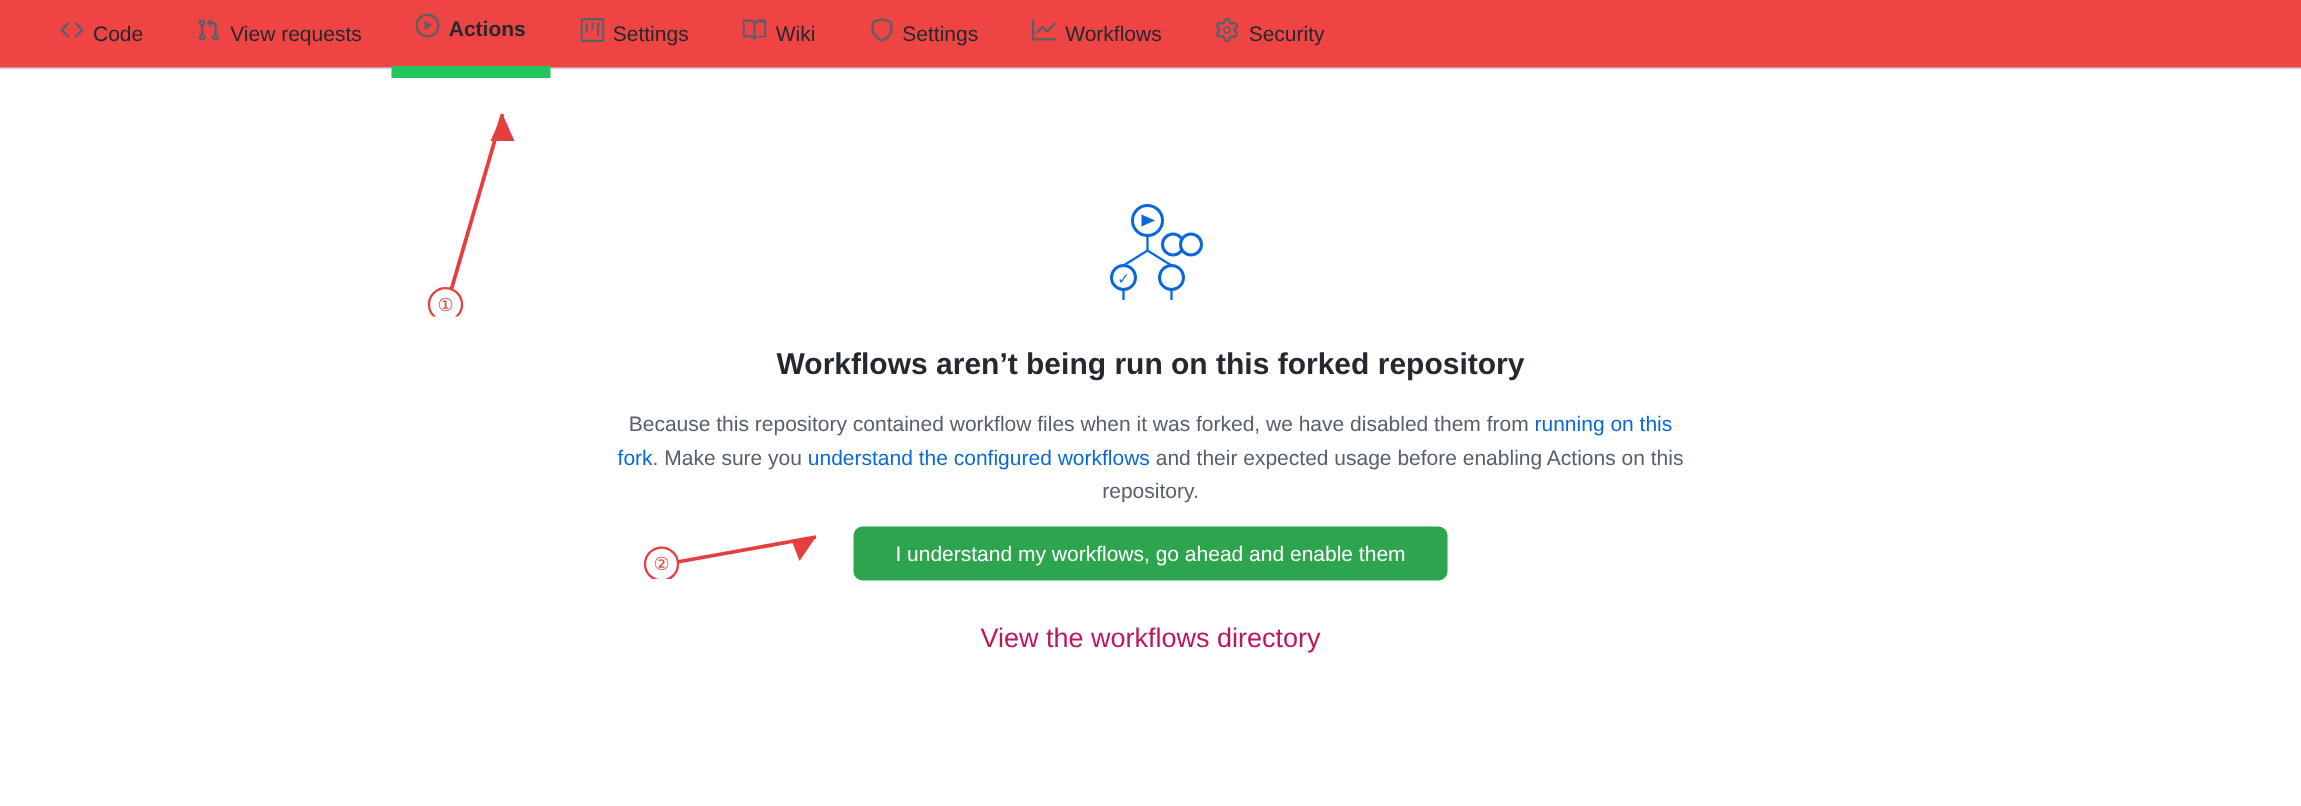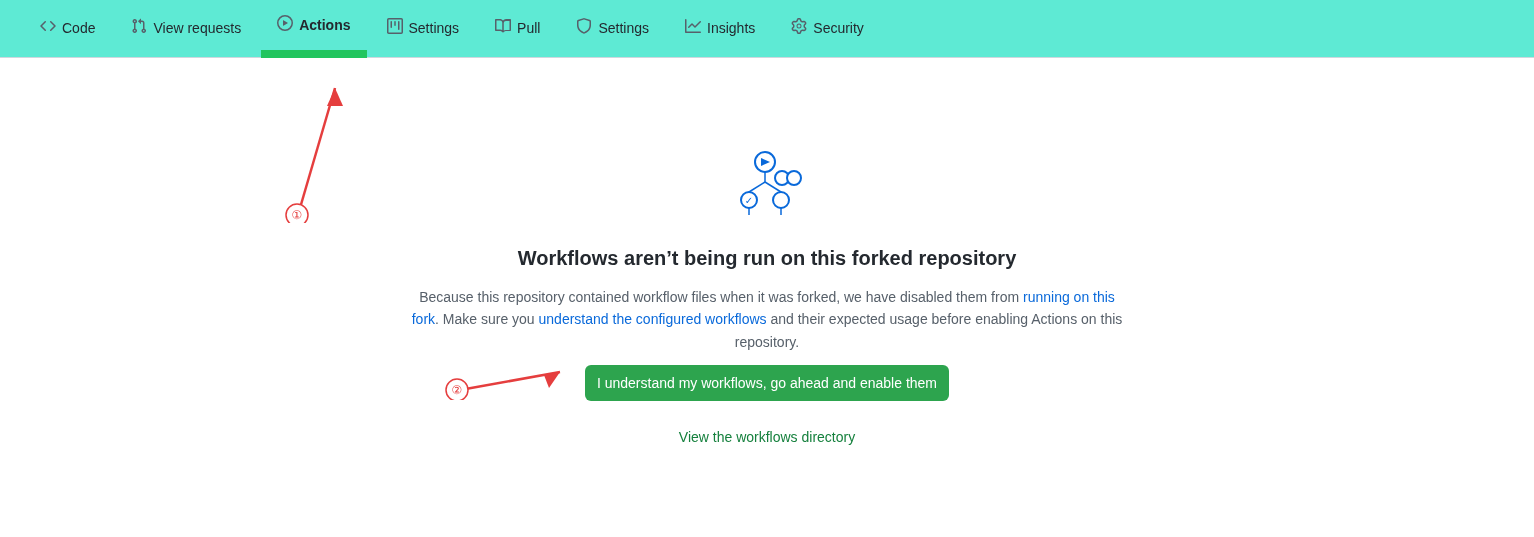--- a/index.html
+++ b/index.html
@@ -8,23 +8,23 @@
       background: #ffffff;
       color: #24292f;
       font-size: 14px;
     }
 
     
     .nav-bar {
       display: flex;
       align-items: center;
       border-bottom: 1px solid #d0d7de;
-      background: #5eead4;
+      background: #ef4444;
       padding: 0 24px;
-      height: 58px;
+      height: 46px;
       gap: 4px;
     }
     .nav-item {
       display: flex;
       align-items: center;
       gap: 6px;
       padding: 0 16px;
       height: 58px;
       font-size: 14px;
       color: #24292f;
@@ -77,32 +77,32 @@
       color: #0969da;
       text-decoration: none;
     }
 
     
     .enable-button {
       background: #2da44e;
       color: #ffffff;
       border: none;
       border-radius: 6px;
-      padding: 10px 12px;
+      padding: 10px 28px;
       font-size: 14px;
       font-weight: 500;
       cursor: pointer;
       margin-bottom: 14px;
       white-space: nowrap;
     }
 
     
     .view-workflows {
-      font-size: 14px;
-      color: #15803d;
+      font-size: 18px;
+      color: #be185d;
       text-decoration: none;
       cursor: pointer;
     }
 
     
     .workflow-svg {
       margin-bottom: 24px;
     }
 
     
@@ -146,37 +146,37 @@
       </svg>
     </span>
     <span>Settings</span>
   </a>
   <a class="nav-item">
     <span class="nav-icon">
       <svg width="16" height="16" viewBox="0 0 16 16" fill="currentColor">
         <path d="M0 1.75A.75.75 0 01.75 1h4.253c1.227 0 2.317.59 3 1.501A3.744 3.744 0 0111.006 1h4.245a.75.75 0 01.75.75v10.5a.75.75 0 01-.75.75h-4.507a2.25 2.25 0 00-1.591.659l-.622.621a.75.75 0 01-1.06 0l-.622-.621A2.25 2.25 0 005.258 13H.75a.75.75 0 01-.75-.75V1.75zm7.25 10.32v-7.57A2.25 2.25 0 005.003 2.5H1.5v9h3.757a3.75 3.75 0 011.993.57zM8.75 12.57a3.75 3.75 0 011.992-.57H14.5v-9h-3.495a2.25 2.25 0 00-2.255 2.5v7.07z"></path>
       </svg>
     </span>
-    <span>Pull</span>
+    <span>Wiki</span>
   </a>
   <a class="nav-item">
     <span class="nav-icon">
       <svg width="16" height="16" viewBox="0 0 16 16" fill="currentColor">
         <path d="M7.467.133a1.748 1.748 0 011.066 0l5.25 1.68A1.75 1.75 0 0115 3.48V7c0 1.566-.32 3.182-1.303 4.682-.983 1.498-2.585 2.813-5.032 3.855a1.7 1.7 0 01-1.33 0c-2.447-1.042-4.049-2.357-5.032-3.855C1.32 10.182 1 8.566 1 7V3.48a1.75 1.75 0 011.217-1.667l5.25-1.68zm.61 1.429a.25.25 0 00-.153 0l-5.25 1.68a.25.25 0 00-.174.238V7c0 1.358.275 2.666 1.057 3.86.784 1.194 2.121 2.34 4.366 3.297a.2.2 0 00.154 0c2.245-.956 3.582-2.104 4.366-3.298C13.225 9.666 13.5 8.36 13.5 7V3.48a.25.25 0 00-.174-.237l-5.25-1.68z"></path>
       </svg>
     </span>
     <span>Settings</span>
   </a>
   <a class="nav-item">
     <span class="nav-icon">
       <svg width="16" height="16" viewBox="0 0 16 16" fill="currentColor">
         <path d="M1.5 1.75V13.5h13.75a.75.75 0 010 1.5H.75a.75.75 0 01-.75-.75V1.75a.75.75 0 011.5 0zm14.28 2.53l-5.25 5.25a.75.75 0 01-1.06 0L7 7.06 4.28 9.78a.75.75 0 01-1.06-1.06l3.25-3.25a.75.75 0 011.06 0L10 7.94l4.72-4.72a.75.75 0 111.06 1.06z"></path>
       </svg>
     </span>
-    <span>Insights</span>
+    <span>Workflows</span>
   </a>
   <a class="nav-item">
     <span class="nav-icon">
       <svg width="16" height="16" viewBox="0 0 16 16" fill="currentColor">
         <path d="M8 0a8.2 8.2 0 01.701.031C9.444.095 9.99.645 10.16 1.29l.288 1.107c.018.066.079.158.212.224.231.114.454.243.668.386.123.082.233.09.299.071l1.103-.303c.644-.176 1.392.021 1.82.63.27.385.506.792.704 1.218.315.675.111 1.422-.364 1.891l-.814.806c-.049.048-.098.147-.088.294.016.257.016.515 0 .772-.01.147.039.246.088.294l.814.806c.475.469.679 1.216.364 1.891a7.977 7.977 0 01-.704 1.217c-.428.61-1.176.807-1.82.63l-1.102-.302c-.067-.019-.177-.011-.3.071a5.909 5.909 0 01-.668.386c-.133.066-.194.158-.211.224l-.29 1.106c-.168.646-.715 1.196-1.458 1.26a8.006 8.006 0 01-1.402 0c-.743-.064-1.289-.614-1.458-1.26l-.289-1.106c-.018-.066-.079-.158-.212-.224a5.738 5.738 0 01-.668-.386c-.123-.082-.233-.09-.299-.071l-1.103.303c-.644.176-1.392-.021-1.82-.63a8.12 8.12 0 01-.704-1.218c-.315-.675-.111-1.422.363-1.891l.815-.806c.05-.048.098-.147.088-.294a6.214 6.214 0 010-.772c.01-.147-.038-.246-.088-.294l-.815-.806C.635 6.045.431 5.298.746 4.623a7.92 7.92 0 01.704-1.217c.428-.61 1.176-.807 1.82-.63l1.102.302c.067.019.177.011.3-.071.214-.143.436-.272.667-.386.133-.066.194-.158.212-.224l.29-1.106C6.011.645 6.557.095 7.3.031 7.532.01 7.766 0 8 0zm-.571 1.525c-.036.003-.108.036-.137.146l-.289 1.105c-.147.561-.549.967-.998 1.189-.173.086-.34.183-.5.29-.417.278-.97.423-1.529.27l-1.103-.303c-.109-.03-.175.016-.195.045-.22.312-.412.644-.573.99-.014.031-.021.11.059.19l.815.806c.411.406.562.957.53 1.456a4.709 4.709 0 000 .582c.032.499-.119 1.05-.53 1.456l-.815.806c-.081.08-.073.159-.059.19.162.346.353.677.573.989.02.03.085.076.195.046l1.102-.303c.56-.153 1.113-.008 1.53.27.161.107.328.204.501.29.447.222.85.629.997 1.189l.289 1.105c.029.109.101.143.137.146a6.6 6.6 0 001.142 0c.036-.003.108-.036.137-.146l.289-1.105c.147-.561.549-.967.998-1.189.173-.086.34-.183.5-.29.417-.278.97-.423 1.529-.27l1.103.303c.109.029.175-.016.195-.045.22-.313.411-.644.573-.99.014-.031.021-.11-.059-.19l-.815-.806c-.411-.406-.562-.957-.53-1.456a4.709 4.709 0 000-.582c-.032-.499.119-1.05.53-1.456l.815-.806c.081-.08.073-.159.059-.19a6.464 6.464 0 00-.573-.989c-.02-.03-.085-.076-.195-.046l-1.102.303c-.56.153-1.113.008-1.53-.27a4.44 4.44 0 00-.501-.29c-.447-.222-.85-.629-.997-1.189l-.289-1.105c-.029-.11-.101-.143-.137-.146a6.6 6.6 0 00-1.142 0zM8 5.5a2.5 2.5 0 110 5 2.5 2.5 0 010-5zM6.5 8a1.5 1.5 0 103 0 1.5 1.5 0 00-3 0z"></path>
       </svg>
     </span>
     <span>Security</span>
   </a>
 </nav>

